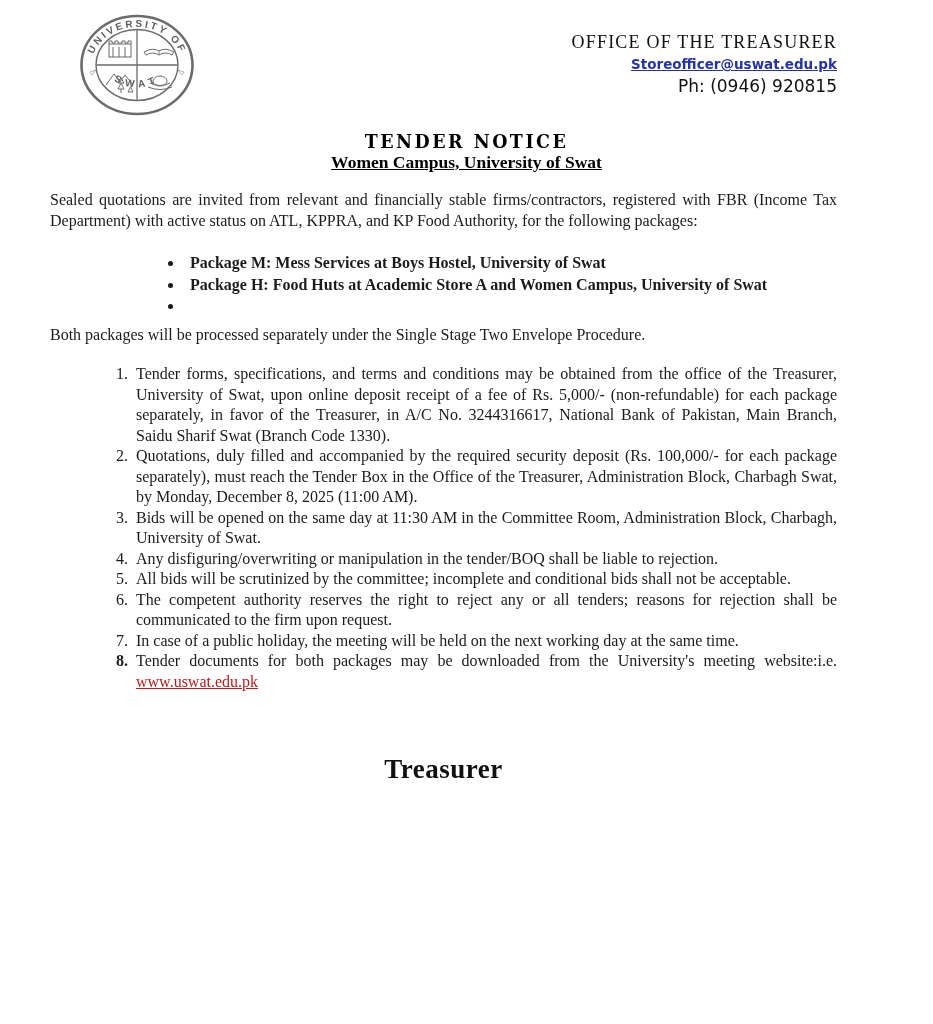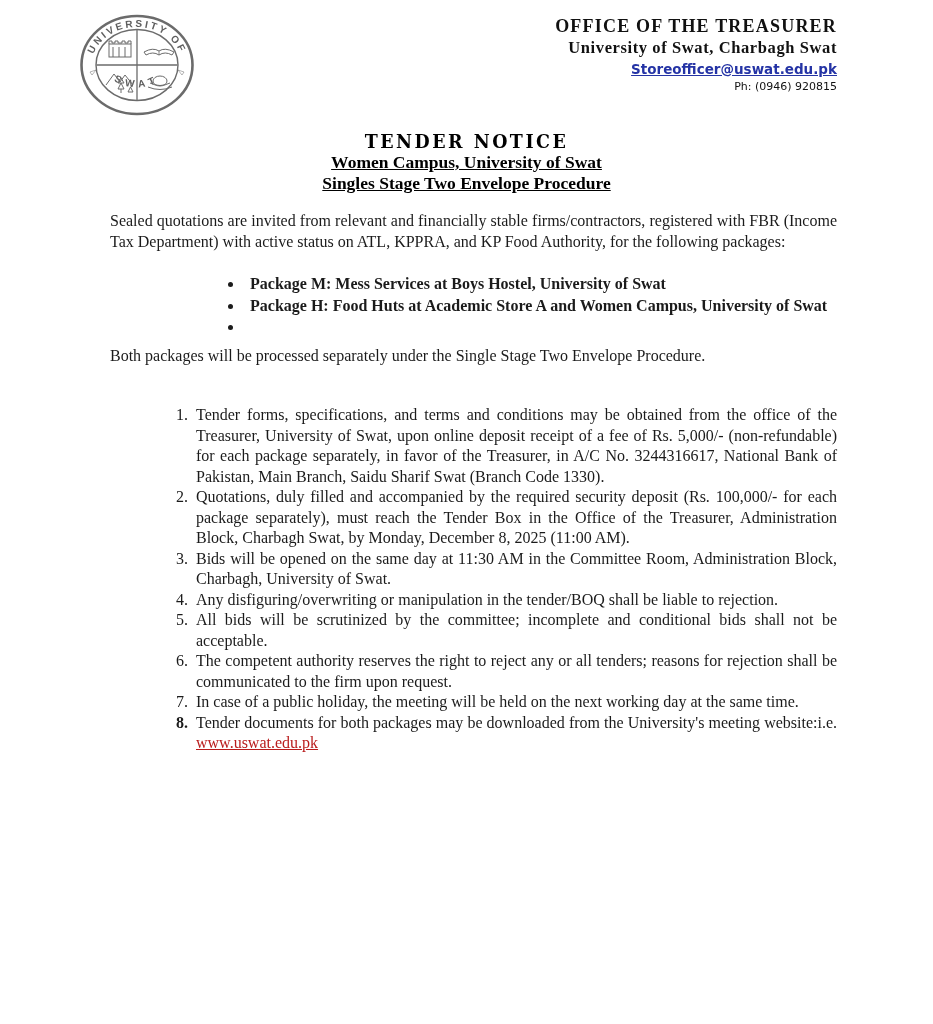--- a/index.html
+++ b/index.html
@@ -26,24 +26,24 @@
   .script-line {
     font-family: "DejaVu Serif", serif;
     font-style: italic;
     font-weight: bold;
     font-size: 23px;
     letter-spacing: 0.5px;
     color: #111111;
   }
   .office-line {
     font-family: "Liberation Serif", serif;
-    font-weight: bold;
+    font-weight: normal;
     font-size: 18px;
     letter-spacing: 1.2px;
-    margin-top: 1px;
+    margin-top: 17px;
     color: #111111;
   }
   .university-line {
     font-family: "Liberation Serif", serif;
     font-weight: bold;
     font-size: 16.5px;
     letter-spacing: 0.6px;
     margin-top: 1px;
     color: #111111;
   }
@@ -51,21 +51,21 @@
   .email-link {
     font-family: "DejaVu Sans", sans-serif;
     font-weight: bold;
     font-size: 13.5px;
     color: #2433a5;
     text-decoration: underline;
     cursor: pointer;
   }
   .phone-line {
     font-family: "DejaVu Sans", sans-serif;
-    font-size: 11px;
+    font-size: 17px;
     margin-top: 2px;
     color: #111111;
   }
 
   
   .title-block { text-align: center; margin-top: 15px; }
   .notice-title {
     display: inline-block;
     font-family: "DejaVu Serif", serif;
     font-weight: bold;
@@ -78,21 +78,21 @@
   .subtitle {
     font-weight: bold;
     font-size: 17.5px;
     line-height: 21px;
     text-decoration: underline;
     color: #000000;
   }
   .subtitle.first { margin-top: 3px; }
 
   
-  .content { padding: 0 96px 0 110px; }
+  .content { padding: 0 96px 0 50px; }
   .intro {
     margin-top: 17px;
     font-size: 16px;
     line-height: 20.5px;
     text-align: justify;
   }
   ul.packages {
     margin: 21px 0 8px 112px;
     list-style: disc;
     padding-left: 22px;
@@ -104,21 +104,21 @@
     text-align: justify;
     min-height: 21.5px;
     padding-left: 6px;
   }
   .separate-note {
     font-size: 16px;
     line-height: 20.5px;
     text-align: justify;
   }
   ol.terms {
-    margin-top: 39px;
+    margin-top: 19px;
     padding-left: 82px;
     list-style: decimal;
   }
   ol.terms li {
     font-size: 16px;
     line-height: 20.5px;
     text-align: justify;
     padding-left: 4px;
   }
   ol.terms li.bold-marker::marker { font-weight: bold; }
@@ -193,32 +193,30 @@
           <path class="seal" stroke-width="1" d="M70 74 q12 5 24 0"></path>
         </g>
 
         <path class="seal" fill="#6b6b6b" stroke-width="0.5" d="M12 59 l6 -2 -4 5 z"></path>
         <path class="seal" fill="#6b6b6b" stroke-width="0.5" d="M106 59 l-6 -2 4 5 z"></path>
       </svg>
     </div>
 
     <div class="header-text">
       <div class="office-line">OFFICE OF THE TREASURER</div>
-      <div class="university-line">University of Swat, Charbagh Swat</div>
       <div class="email-line">
         <a class="email-link" href="#">Storeofficer@uswat.edu.pk</a>
       </div>
       <div class="phone-line">Ph: (0946) 920815</div>
     </div>
   </div>
 
   <div class="title-block">
     <div class="notice-title">TENDER NOTICE</div>
     <div class="subtitle">Women Campus, University of Swat</div>
-    <div class="subtitle">Singles Stage Two Envelope Procedure</div>
   </div>
 
   <div class="content">
 
     <p class="intro">Sealed quotations are invited from relevant and financially stable firms/contractors, registered with FBR (Income Tax Department) with active status on ATL, KPPRA, and KP Food Authority, for the following packages:</p>
 
     <ul class="packages">
       <li>
         <span>Package M: Mess Services at Boys Hostel, University of Swat</span>
       </li>
@@ -252,15 +250,16 @@
         <span>The competent authority reserves the right to reject any or all tenders; reasons for rejection shall be communicated to the firm upon request.</span>
       </li>
       <li>
         <span>In case of a public holiday, the meeting will be held on the next working day at the same time.</span>
       </li>
       <li class="bold-marker">
         <span>Tender documents for both packages may be downloaded from the University's meeting website:i.e. </span><a class="site-link" href="#">www.uswat.edu.pk</a>
       </li>
     </ol>
 
+    <div class="signature">Treasurer</div>
   </div>
 
 </div>
 
 </body></html>

